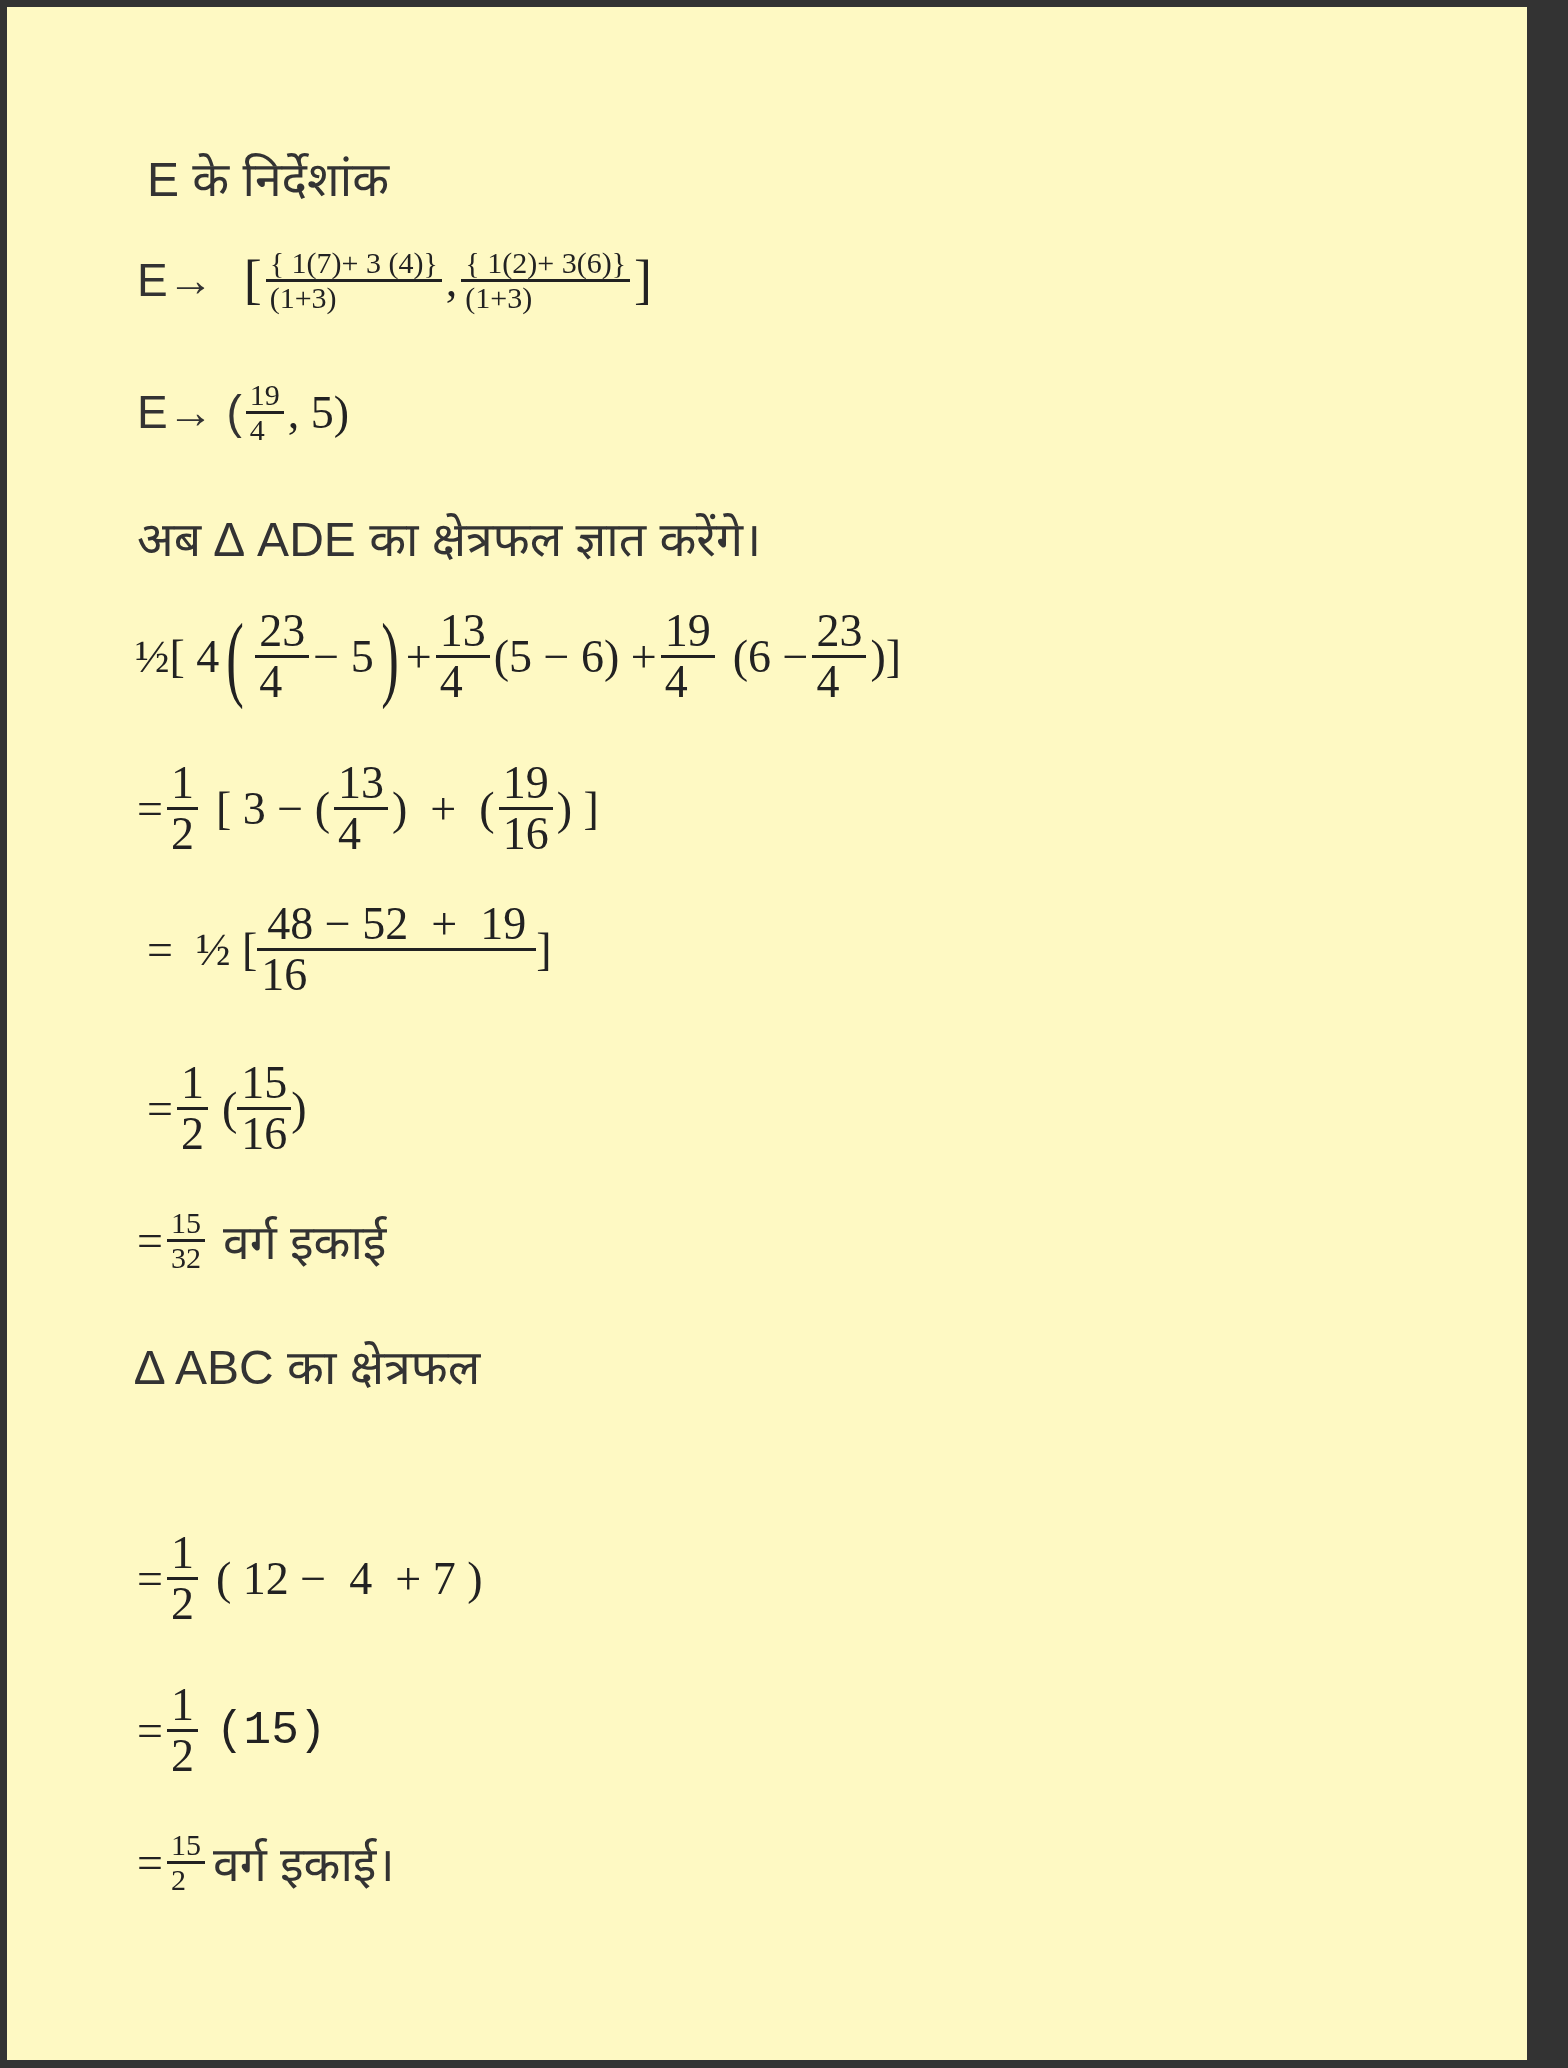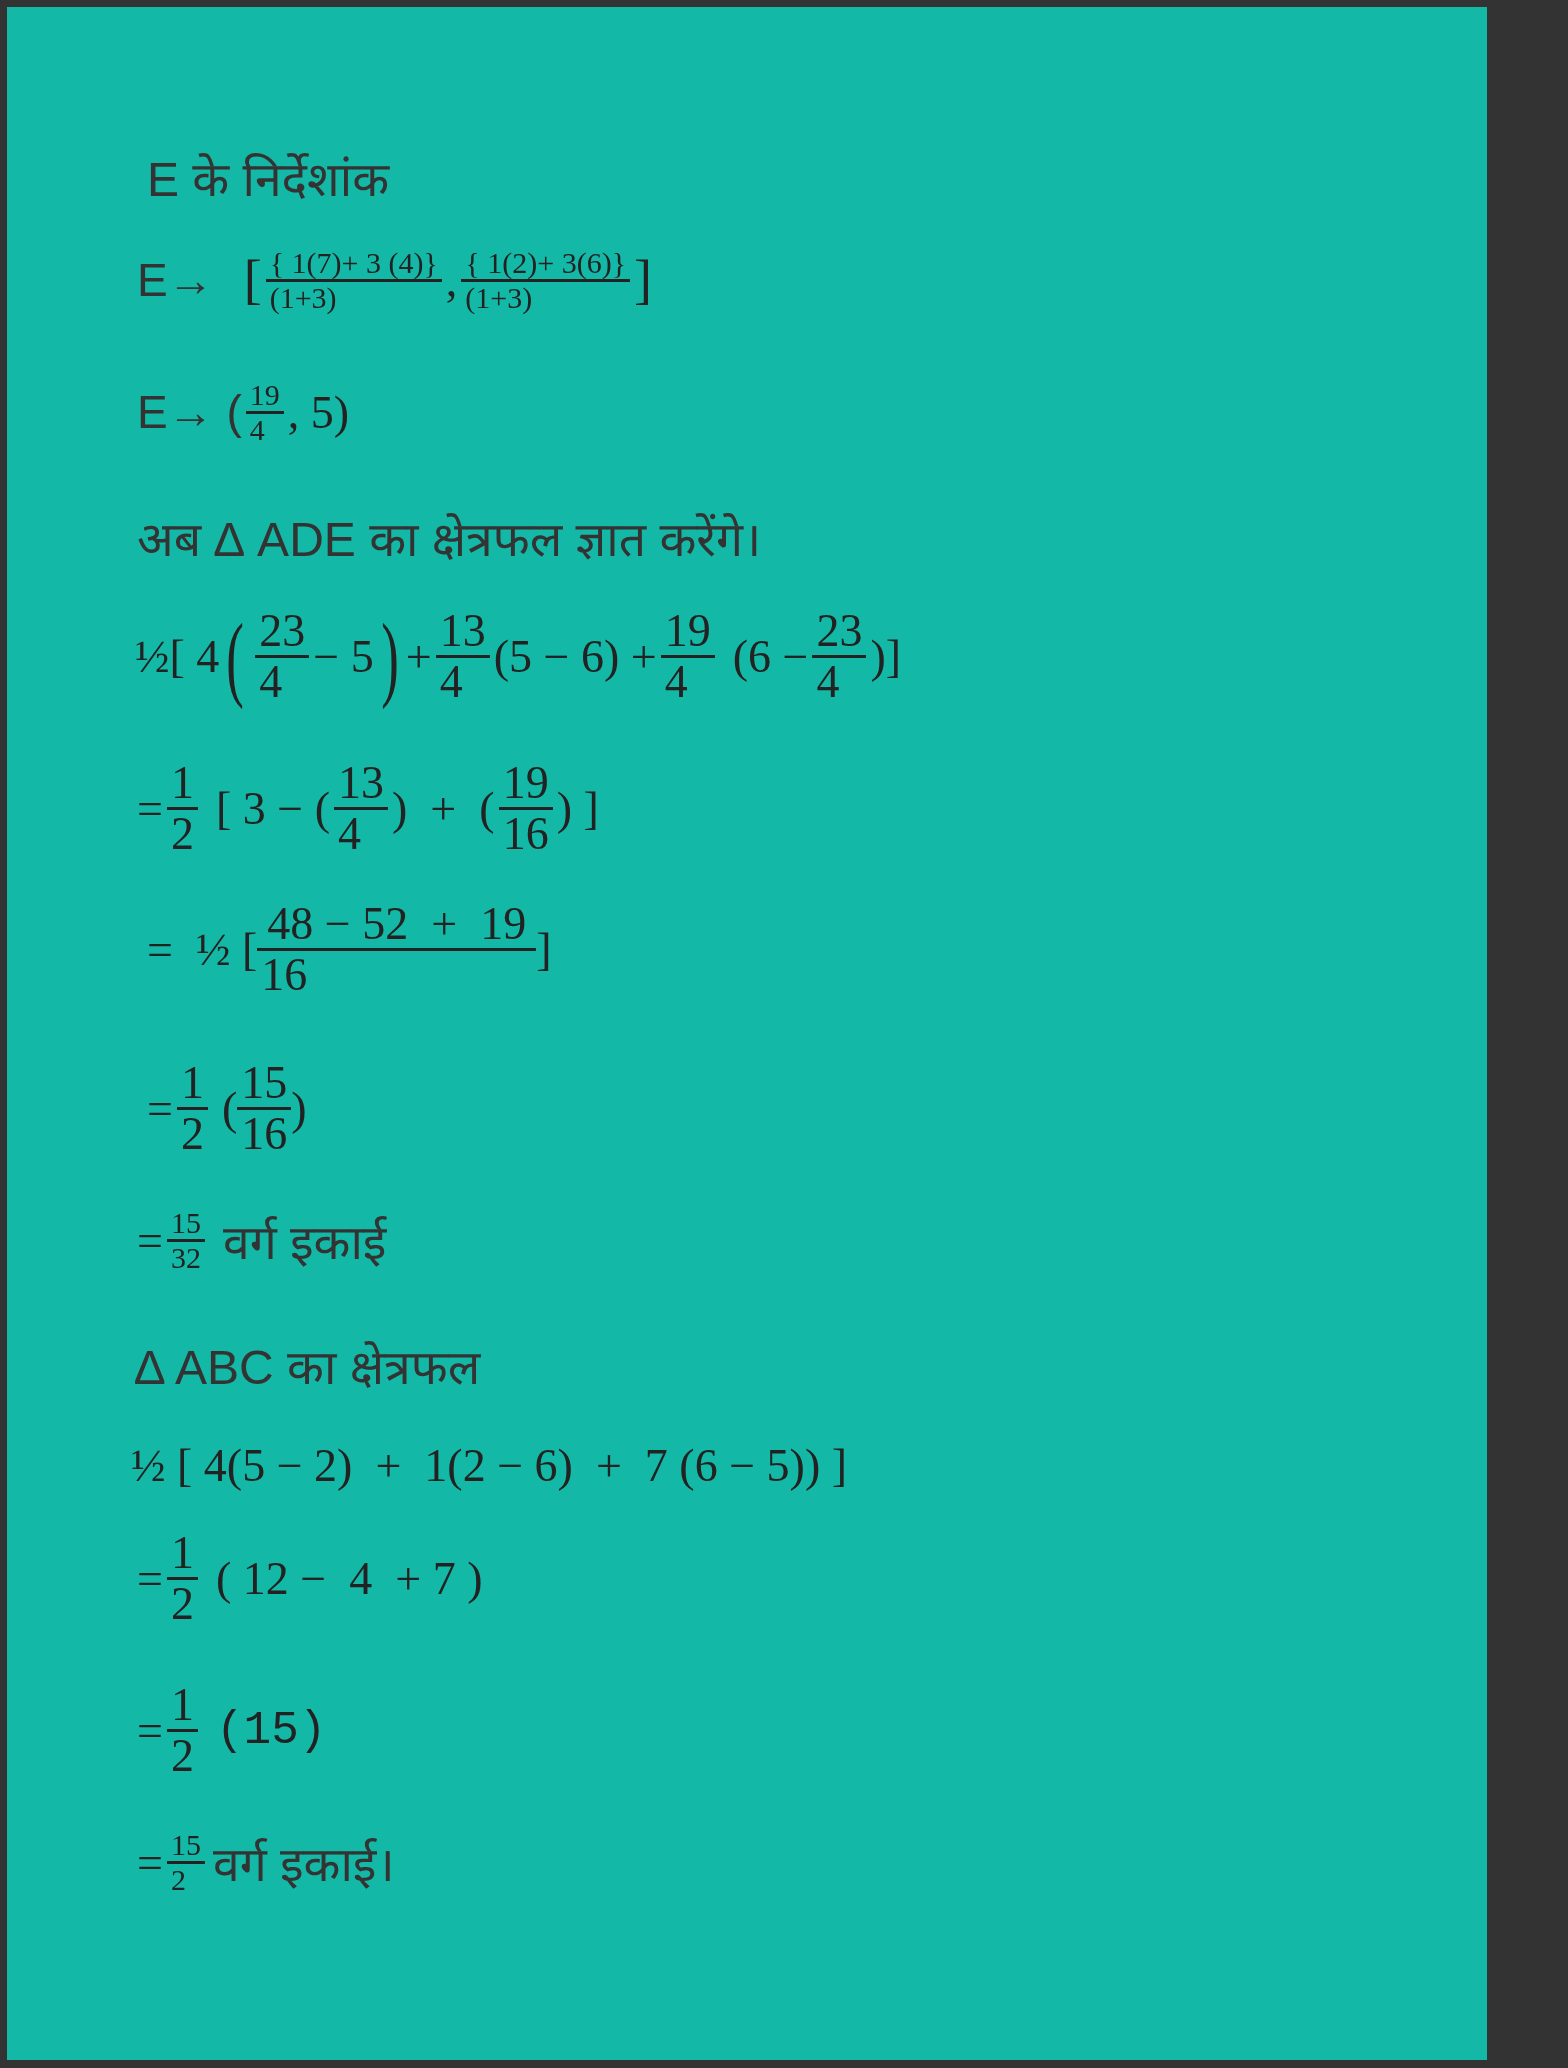--- a/index.html
+++ b/index.html
@@ -1,18 +1,18 @@
 <!DOCTYPE html>
 <html><head>
 <meta charset="utf-8">
 <style>
   html,body{margin:0;padding:0;}
   body{width:1568px;height:2068px;background:#333;position:relative;overflow:hidden;
        font-family:"Liberation Serif","DejaVu Serif",serif;color:#222;}
-  .page{position:absolute;left:7px;top:7px;width:1480px;height:2053px;background:#14b8a6;}
+  .page{position:absolute;left:7px;top:7px;width:1480px;height:2053px;background:#fef9c3;padding-left:40px;}
   .line{position:absolute;display:flex;align-items:center;white-space:pre;}
   .hindi{font-family:"Liberation Sans","DejaVu Sans",sans-serif;font-size:48px;color:#333;}
   .m{font-size:46px;}
   .frac{display:inline-flex;flex-direction:column;align-items:flex-start;vertical-align:middle;margin:0 4px;}
   .frac .num,.frac .den{line-height:1.05;padding:0 4px;}
   .frac .bar{align-self:stretch;border-top:3px solid #222;}
   .small{font-size:30px;}
   .med{font-size:46px;}
   .big-paren{font-size:96px;line-height:1;transform:scaleX(0.55);display:inline-block;font-weight:300;}
 </style>
@@ -142,23 +142,20 @@
       <span class="bar"></span>
       <span class="den">32</span>
     </span>
     <span class="hindi" style="margin-left:14px;">वर्ग इकाई</span>
   </div>
 
   <div class="line hindi" style="left:128px;top:1326px;">
     <span>∆ ABC का क्षेत्रफल</span>
   </div>
 
-  <div class="line m" style="left:124px;top:1432px;">
-    <span>½ [ 4(5 − 2)  +  1(2 − 6)  +  7 (6 − 5)) ]</span>
-  </div>
 
   <div class="line m" style="left:130px;top:1522px;">
     <span>=</span>
     <span class="frac">
       <span class="num">1</span>
       <span class="bar"></span>
       <span class="den">2</span>
     </span>
     <span style="margin-left:14px;">( 12 −  4  + 7 )</span>
   </div>

